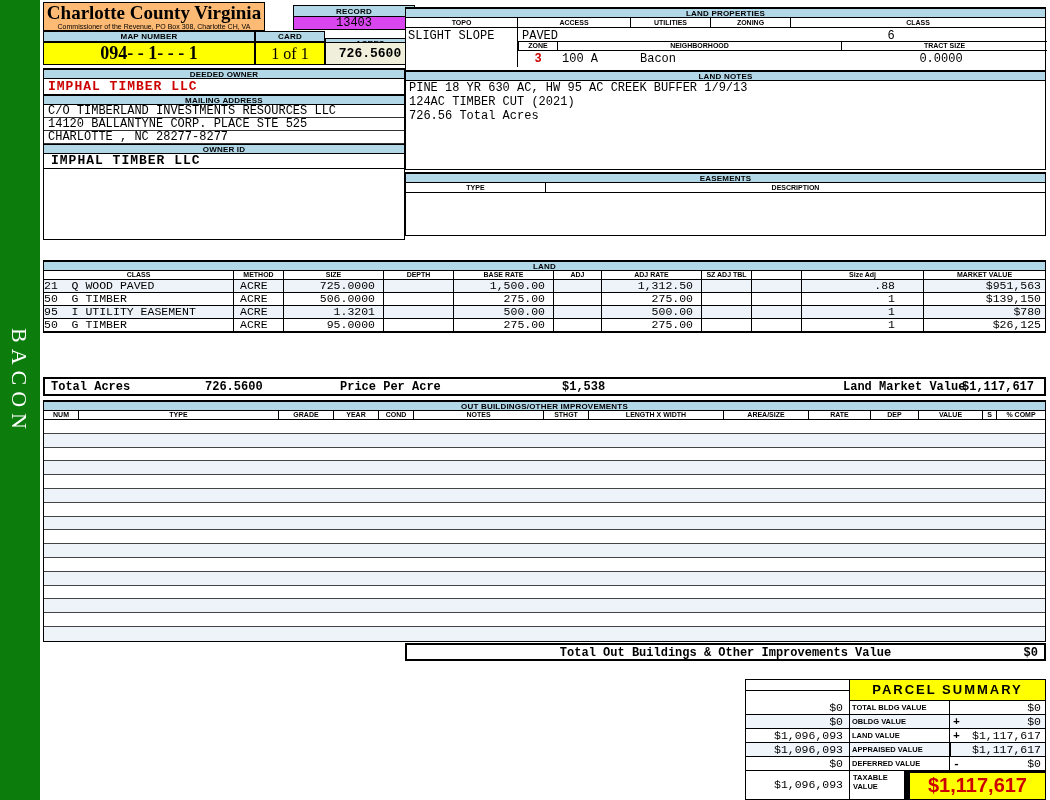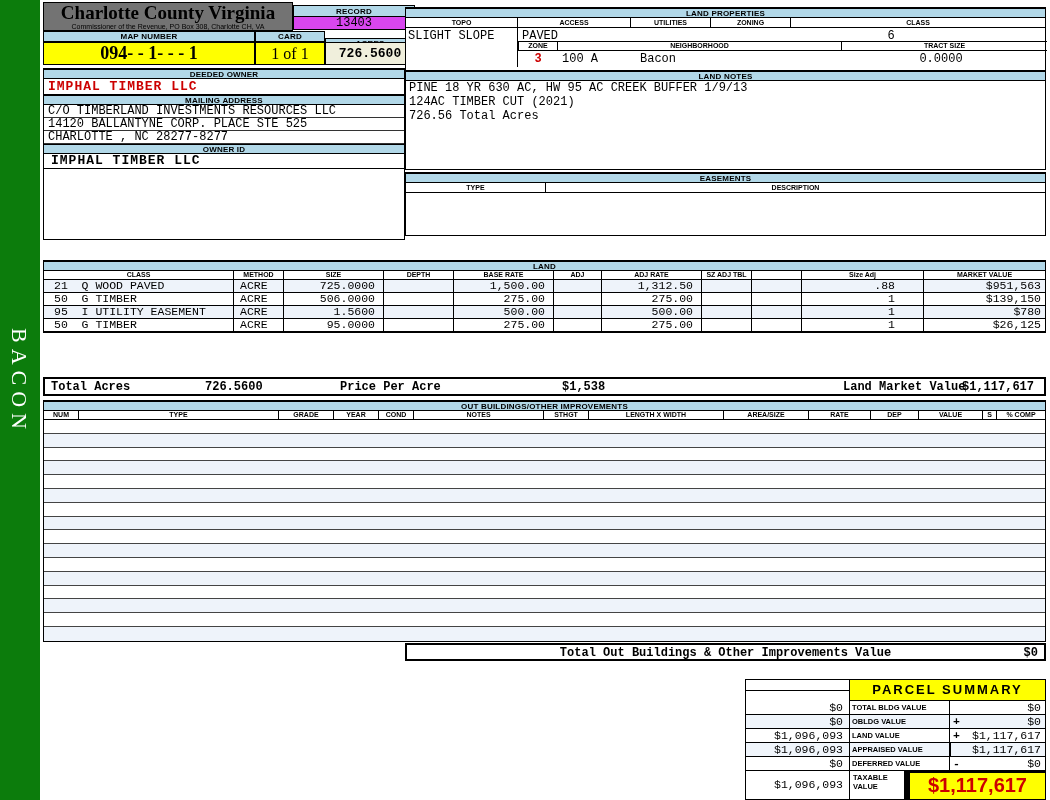--- a/index.html
+++ b/index.html
@@ -12,22 +12,22 @@
              background:#0C7C0C; border-right:3px solid #0A660A0; border-right-color:#0A660A; }
   .sidebar-label { position:absolute; top:328px; left:6px; writing-mode:vertical-rl;
                    color:#fff; font-family:"Liberation Serif", serif; font-size:22px; letter-spacing:6px; }
 
   
   .bluebar { background:#B2D8E8; border:1px solid #000; font-size:8px; font-weight:bold;
              text-align:center; line-height:9px; letter-spacing:0.2px; }
   .mono { font-family:"Liberation Mono", monospace; }
 
   
-  .title-box { position:absolute; left:43px; top:2px; width:250px; height:29px; border:1px solid #000;
-               background:#737373; text-align:center; }
+  .title-box { position:absolute; left:43px; top:2px; width:222px; height:29px; border:1px solid #000;
+               background:#fdba74; text-align:center; }
   .county-name { font-family:"Liberation Serif", serif; font-weight:bold; font-size:19px; line-height:20px; }
   .commissioner { font-size:7px; line-height:8px; text-decoration:underline; }
   .record-label { position:absolute; left:293px; top:5px; width:122px; height:12px; line-height:11px; }
   .record-value { position:absolute; left:293px; top:16px; width:122px; height:14px; background:#d946ef;
                   border:1px solid #000; font-weight:normal; font-size:12px; text-align:center; line-height:13px; }
   .map-label   { position:absolute; left:43px;  top:31px; width:212px; height:11px; line-height:10px; }
   .card-label  { position:absolute; left:255px; top:31px; width:70px;  height:11px; line-height:10px; }
   .acres-label { position:absolute; left:325px; top:31px; width:90px;  height:11px; line-height:10px;margin-top:7px; }
   .map-value   { position:absolute; left:43px;  top:42px; width:212px; height:23px; background:#FFFF00;
                  border:1px solid #000; font-family:"Liberation Serif",serif; font-weight:bold; font-size:18px;
@@ -85,21 +85,21 @@
   .lt-grid { display:grid; grid-template-columns:190px 50px 100px 70px 100px 48px 100px 50px 50px 122px 1fr; }
   .lt-head { height:9px; }
   .lt-head div { border-right:1px solid #000; border-bottom:1px solid #000; font-size:7px; font-weight:bold;
                  text-align:center; line-height:8px; overflow:hidden; }
   .lt-head div:last-child { border-right:none; }
   .lt-row { height:13px; border-bottom:1px solid #000; }
   .lt-row:nth-child(odd) { background:#EEF3FA; }
   .lt-row div { border-right:1px solid #000; font-family:"Liberation Mono",monospace; font-size:11.5px;
                 line-height:12px; white-space:pre; overflow:hidden; }
   .lt-row div:last-child { border-right:none; }
-  .cl { padding-left:10px; } .cll { padding-left:6px; }
+  .cl { } .cll { padding-left:6px; }
   .cr { text-align:right; padding-right:8px; }
 
   
   .totals-row { position:absolute; left:43px; top:377px; width:1003px; height:19px; border:2px solid #000; background:#fff; }
   .totals-row span { position:absolute; top:1px; font-family:"Liberation Mono",monospace; font-weight:bold; font-size:12px; }
 
   
   .outb { position:absolute; left:43px; top:400px; width:1003px; border:1px solid #000; background:#fff; }
   .outb .bluebar { border-left:none; border-right:none; height:10px; }
   .ob-head { display:grid; height:9px;
@@ -250,21 +250,21 @@
       <div></div>
       <div class="cr">275.00</div>
       <div></div>
       <div></div>
       <div class="cr" style="padding-right:28px;">1</div>
       <div class="cr" style="padding-right:4px;">$139,150</div>
     </div>
     <div class="lt-grid lt-row">
       <div class="cl">95  I UTILITY EASEMENT</div>
       <div class="cll">ACRE</div>
-      <div class="cr">1.5600</div>
+      <div class="cr">1.3201</div>
       <div></div>
       <div class="cr">500.00</div>
       <div></div>
       <div class="cr">500.00</div>
       <div></div>
       <div></div>
       <div class="cr" style="padding-right:28px;">1</div>
       <div class="cr" style="padding-right:4px;">$780</div>
     </div>
     <div class="lt-grid lt-row">

